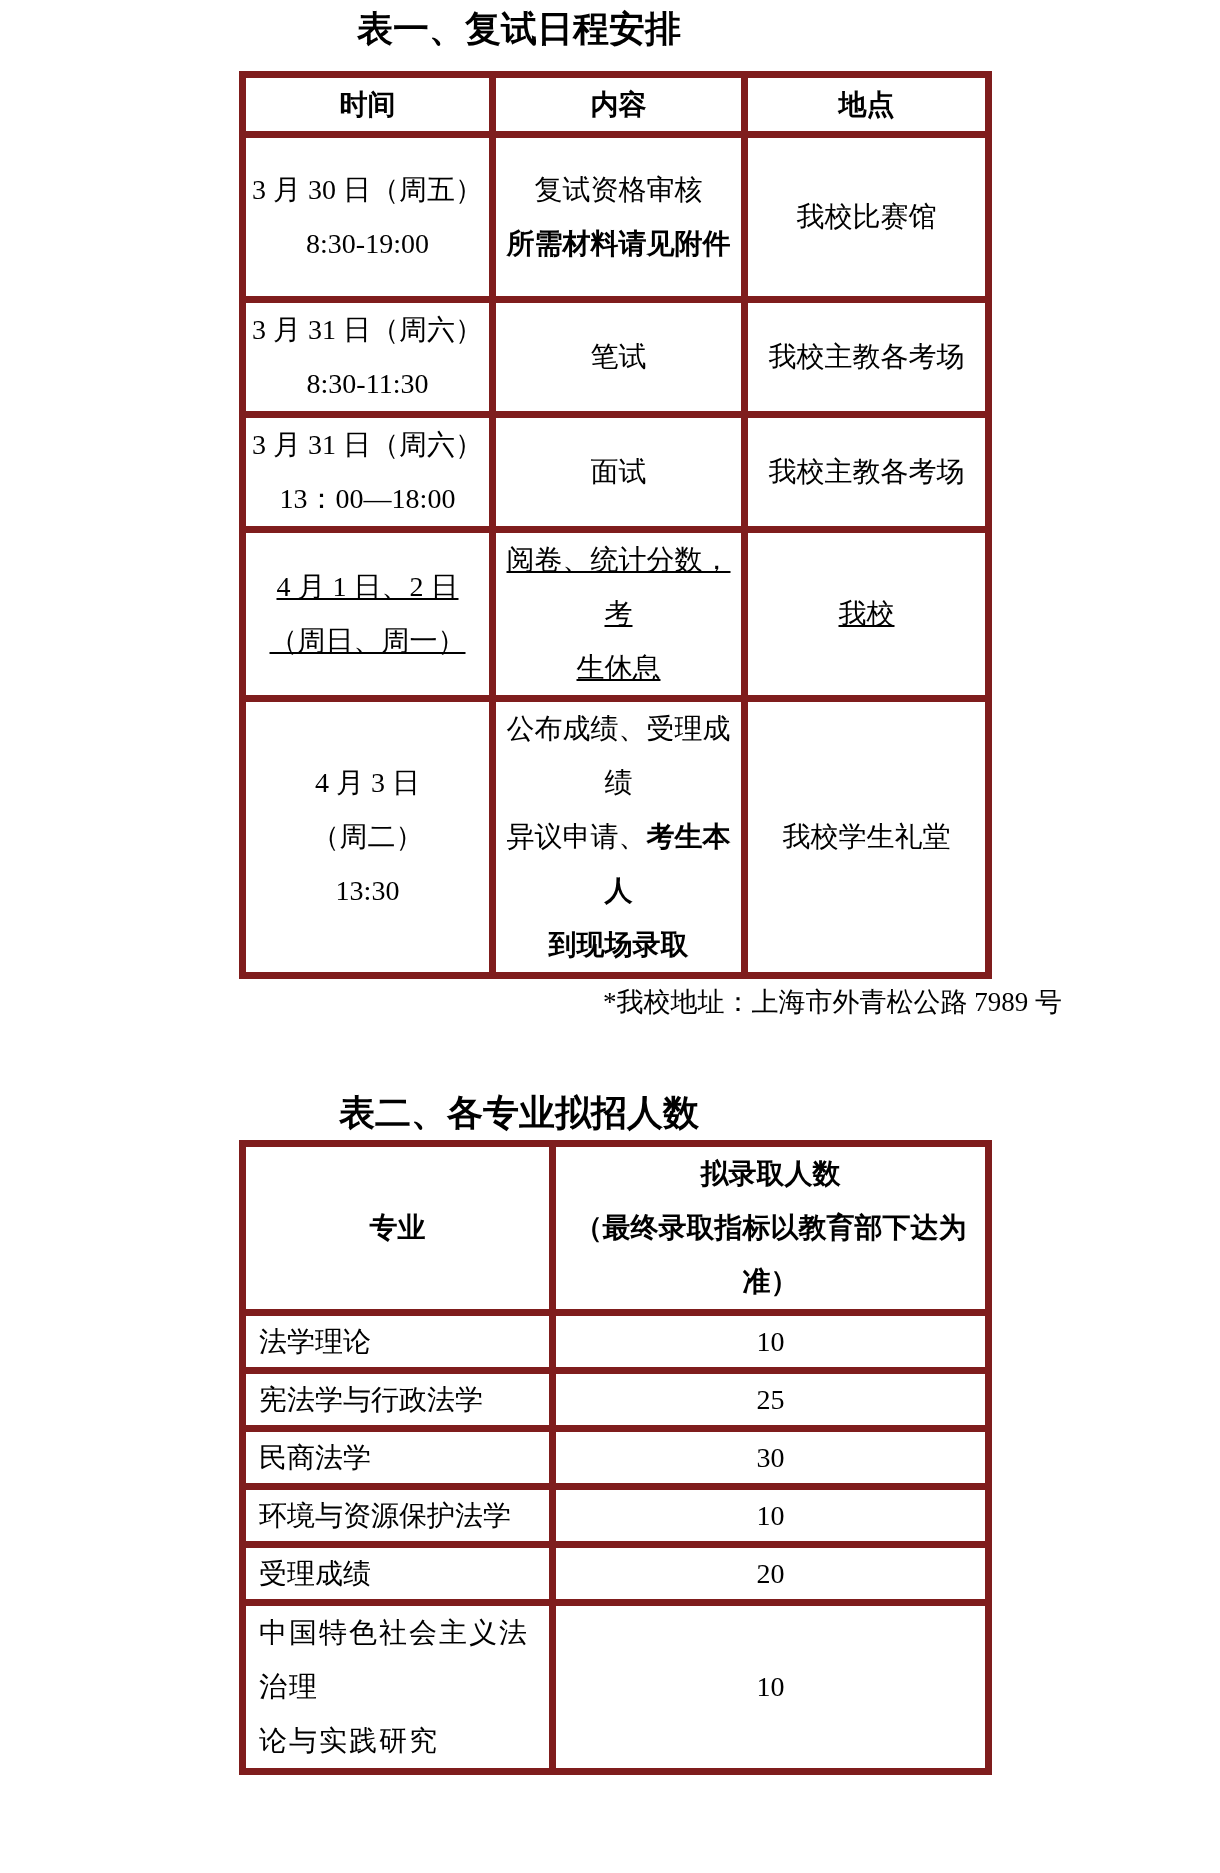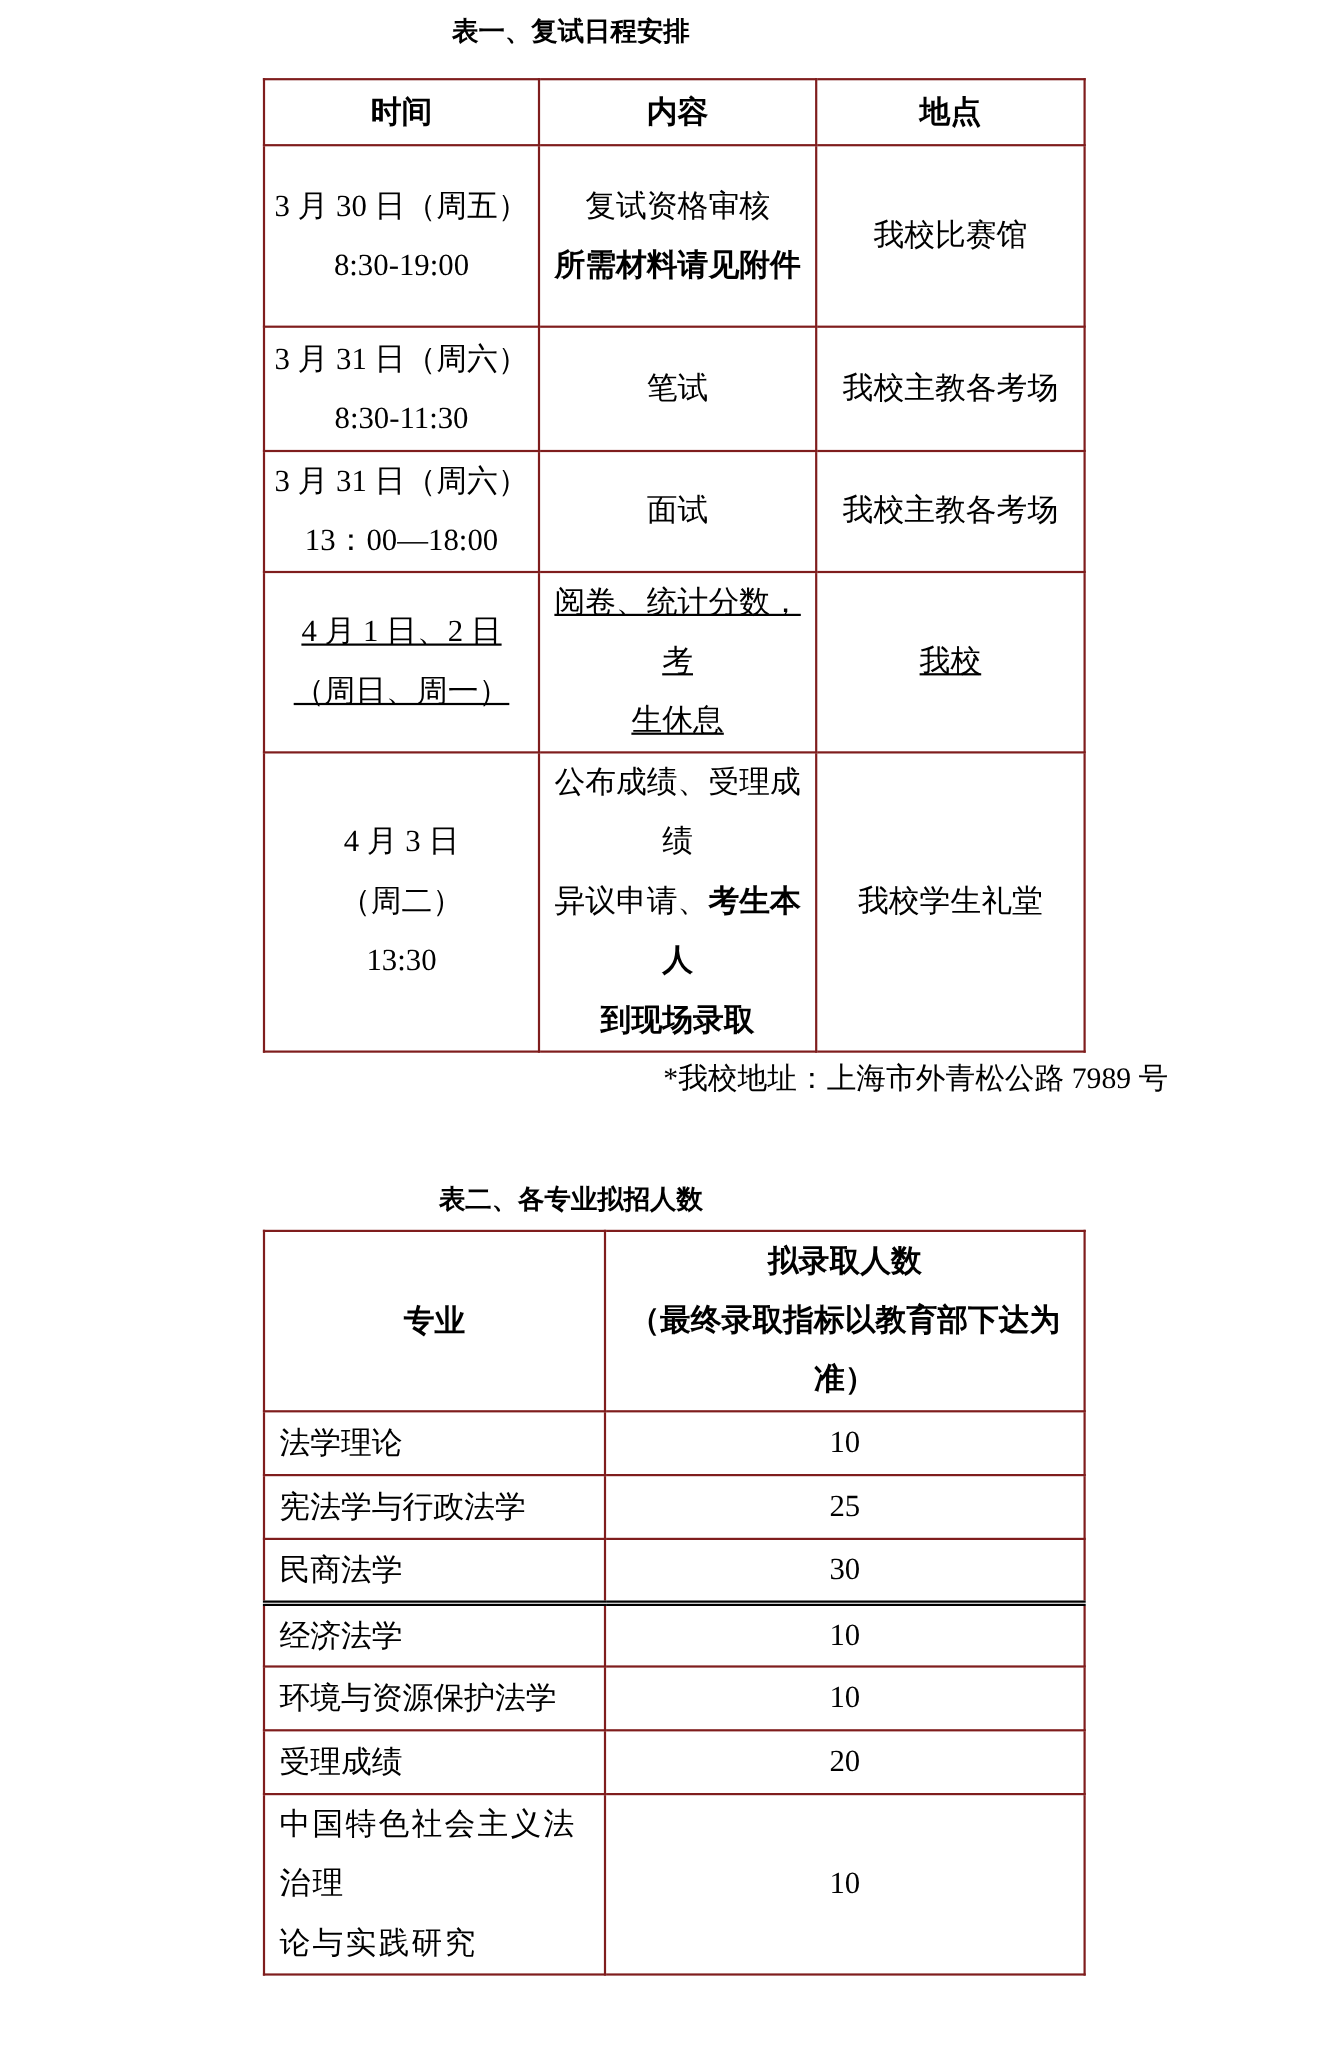--- a/index.html
+++ b/index.html
@@ -12,31 +12,31 @@
     width: 1220px;
     min-height: 1873px;
     font-family: "Liberation Serif", "DejaVu Serif", serif;
   }
   .doc {
     padding-top: 14px;
   }
   .tbl-title {
     width: 1038px;
     text-align: center;
-    font-size: 24px;
+    font-size: 36px;
     font-weight: bold;
     line-height: 30px;
   }
   table {
     border-collapse: collapse;
     table-layout: fixed;
     margin-left: 239px;
   }
   td {
-    border: 2px solid #7f1d1d;
+    border: 7px solid #7f1d1d;
     text-align: center;
     vertical-align: middle;
     font-size: 28px;
     padding: 0;
     overflow: hidden;
   }
   .ln { line-height: 54px; }
   .bold { font-weight: bold; }
 
   
@@ -188,24 +188,20 @@
       <td>10</td>
     </tr>
     <tr class="brow">
       <td class="major">宪法学与行政法学</td>
       <td>25</td>
     </tr>
     <tr class="brow">
       <td class="major">民商法学</td>
       <td>30</td>
     </tr>
-    <tr class="brow double-top">
-      <td class="major">经济法学</td>
-      <td>10</td>
-    </tr>
     <tr class="brow">
       <td class="major">环境与资源保护法学</td>
       <td>10</td>
     </tr>
     <tr class="brow">
       <td class="major">受理成绩</td>
       <td>20</td>
     </tr>
     <tr class="tall">
       <td class="major">中国特色社会主义法治理

